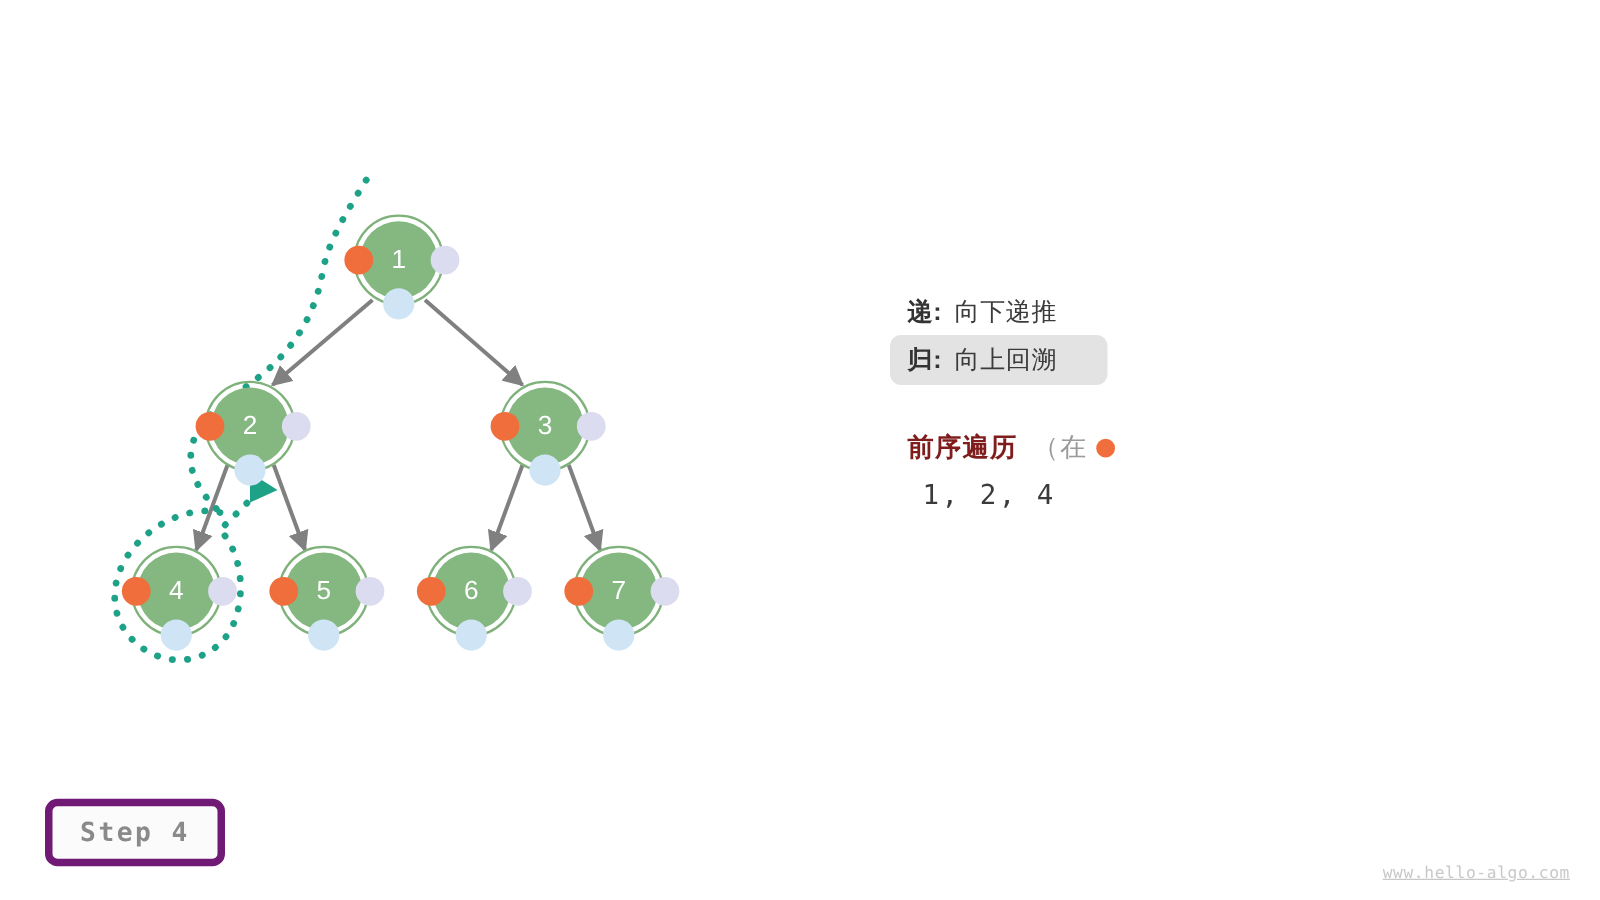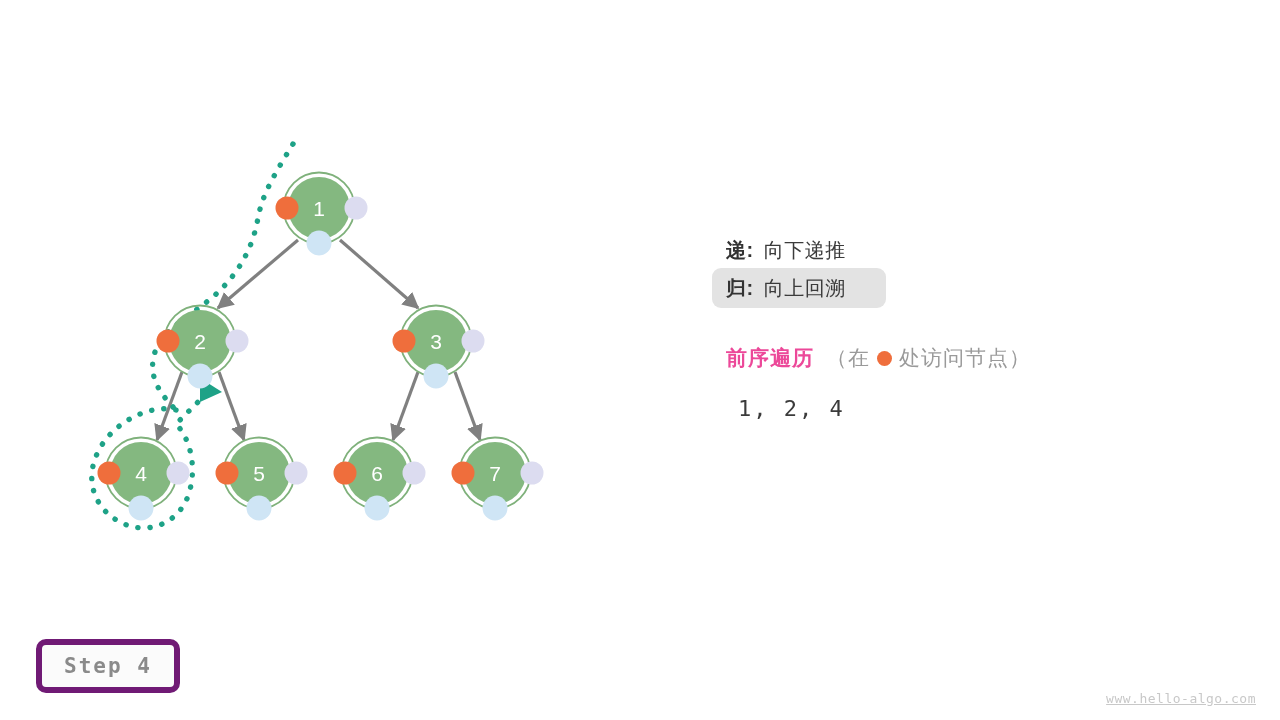--- a/index.html
+++ b/index.html
@@ -60,38 +60,38 @@
 
   .traverse-title {
     display: flex;
     align-items: center;
     font-size: 21px;
     white-space: nowrap;
     margin-top: 4px;
   }
   .traverse-title .strong {
     font-weight: bold;
-    color: #ec4899;
+    color: #7f1d1d;
     letter-spacing: 1px;
   }
   .traverse-title .muted {
     color: #9a9a9a;
     letter-spacing: 1px;
   }
   .inline-dot {
     display: inline-block;
     width: 15px;
     height: 15px;
     border-radius: 50%;
     background: #ef6e3c;
     margin: 0 7px;
     vertical-align: middle;
   }
   .result-list {
-    margin-top: 24px;
+    margin-top: 12px;
     margin-left: 12px;
     font-family: "DejaVu Sans Mono", "Liberation Mono", monospace;
     font-size: 22px;
     color: #3b3b3b;
     letter-spacing: 2px;
   }
 
   
   .step-badge {
     position: absolute;
@@ -238,21 +238,20 @@
     <span class="val">向上回溯</span>
   </div>
 
   <div class="legend-gap"></div>
 
   <div class="traverse-title">
     <span class="strong">前序遍历</span>
     <span style="display:inline-block;width:12px"></span>
     <span class="muted">（在</span>
     <span class="inline-dot"></span>
-    <span class="muted">处访问节点）</span>
   </div>
 
   <div class="result-list">1, 2, 4</div>
 </div>
 
 <div class="step-badge">Step 4</div>
 
 <div class="watermark">www.hello-algo.com</div>
 
 </body></html>

